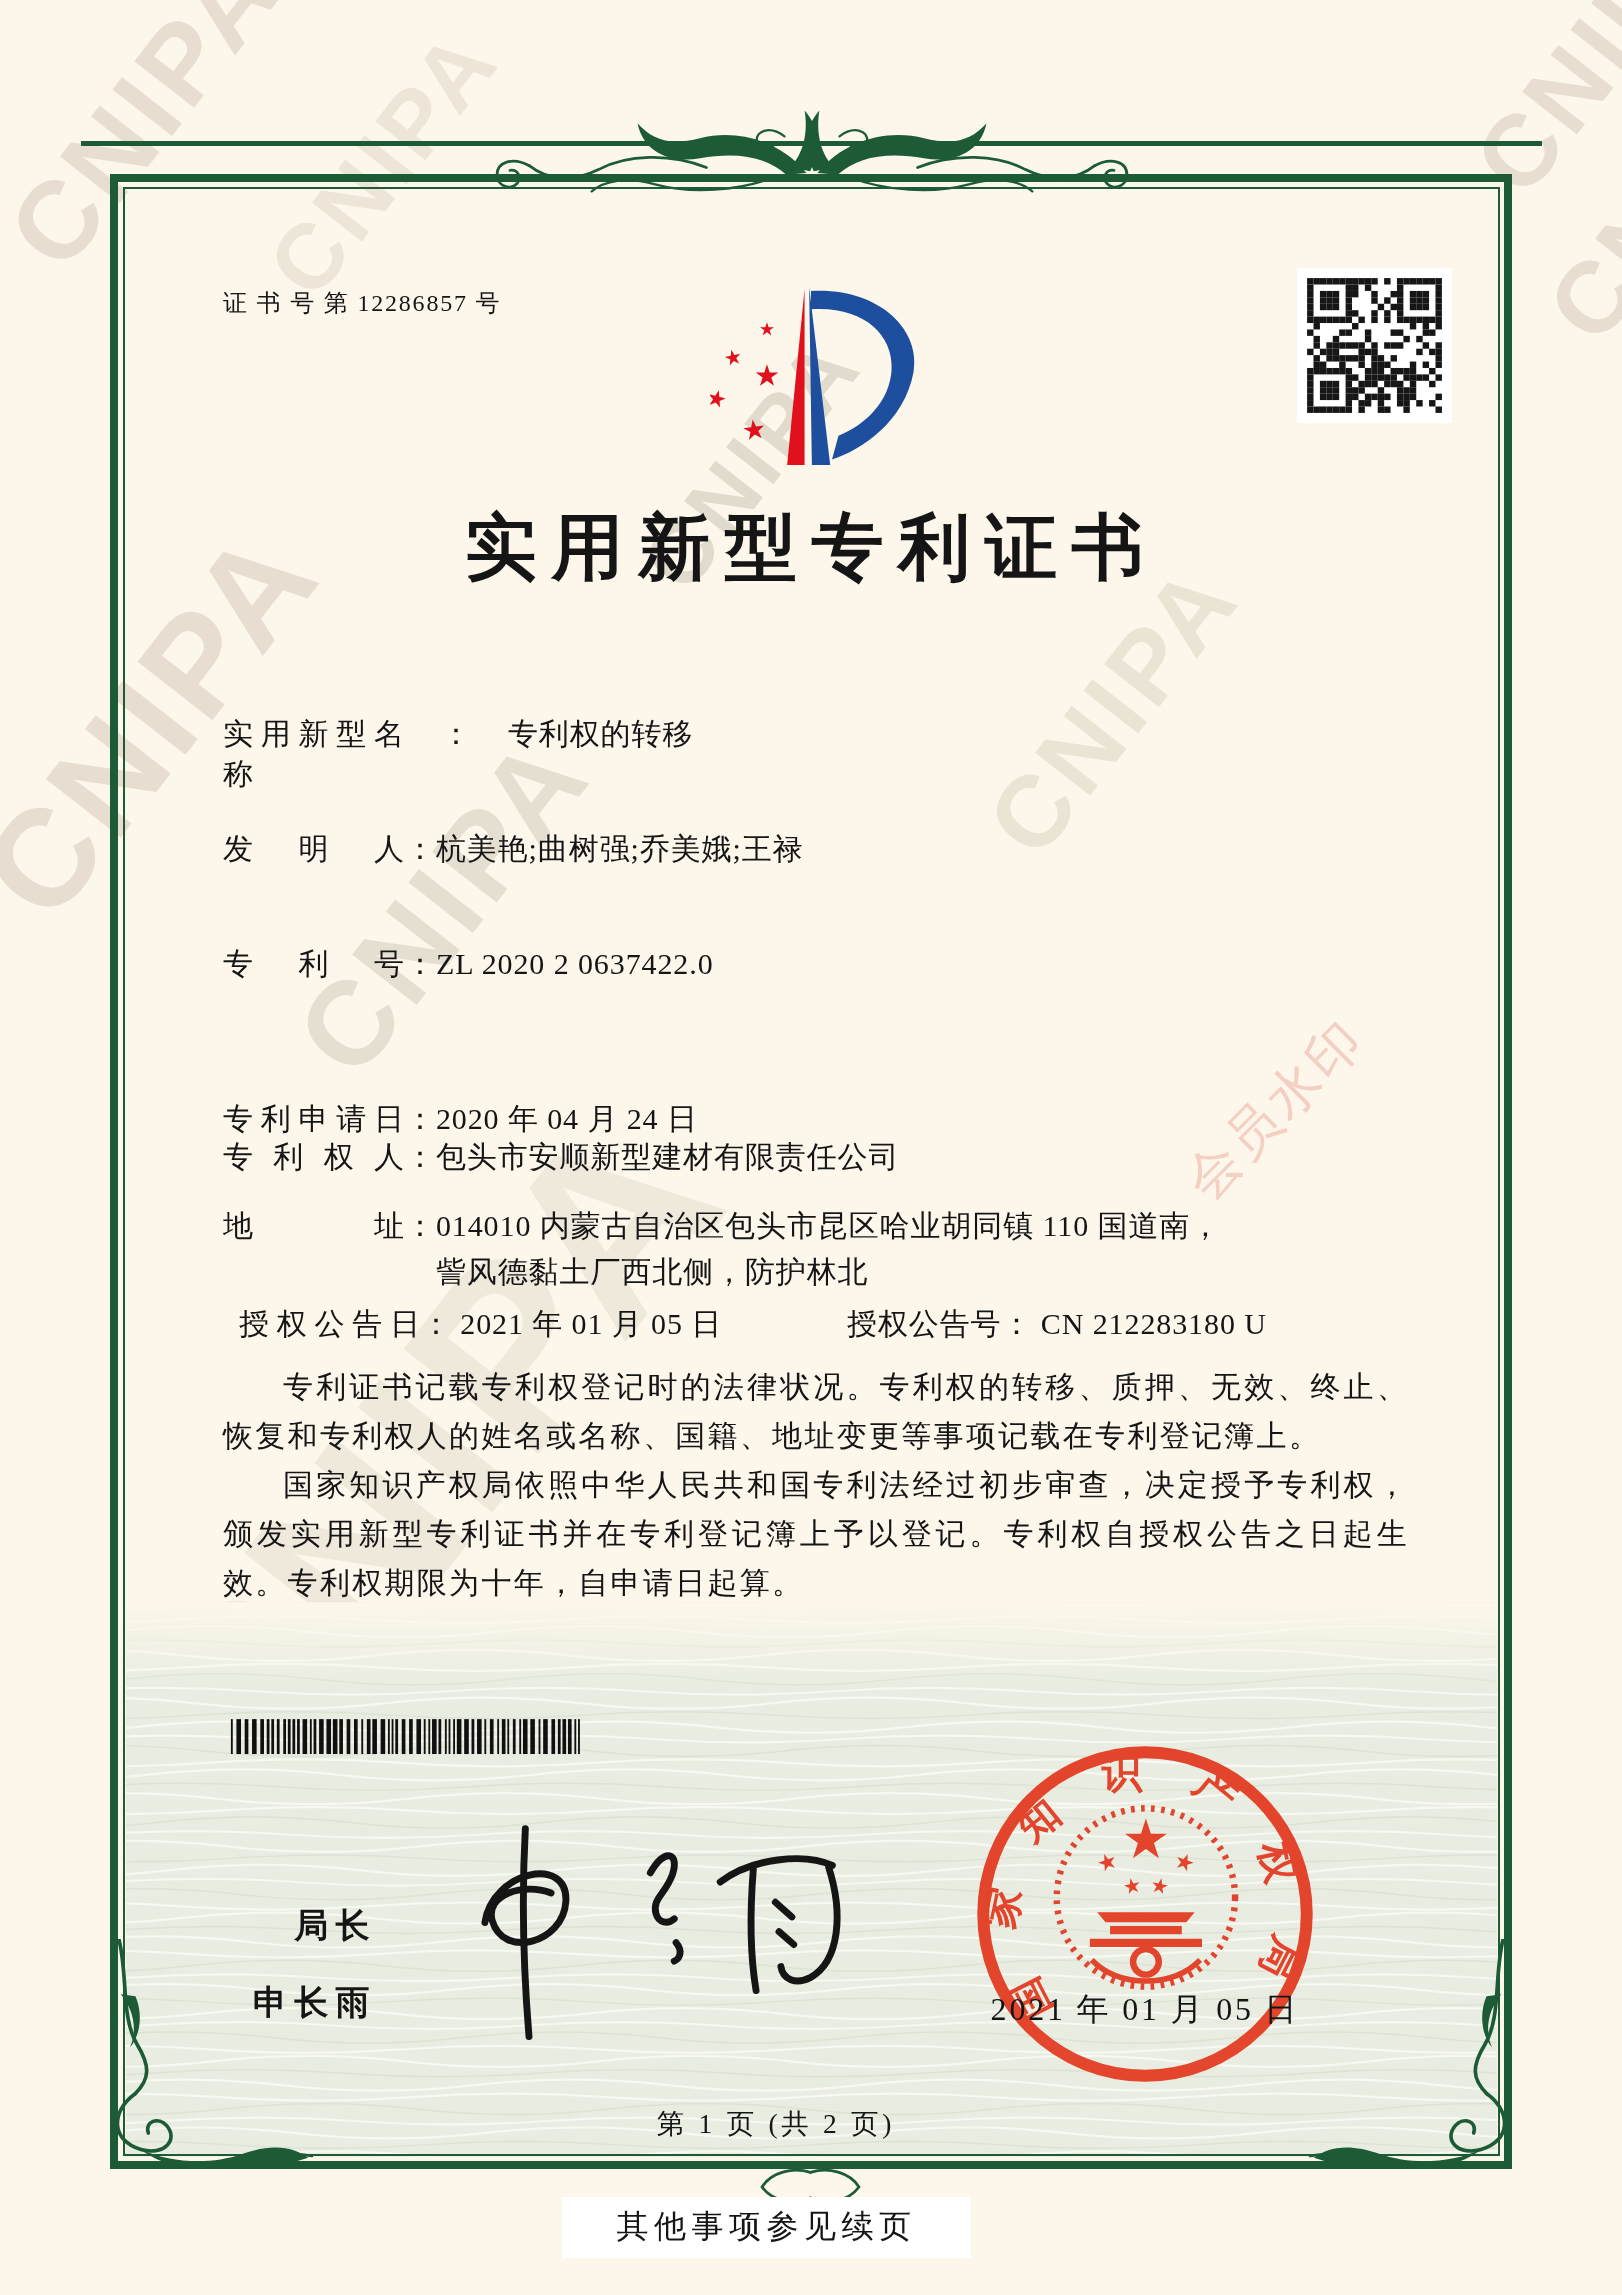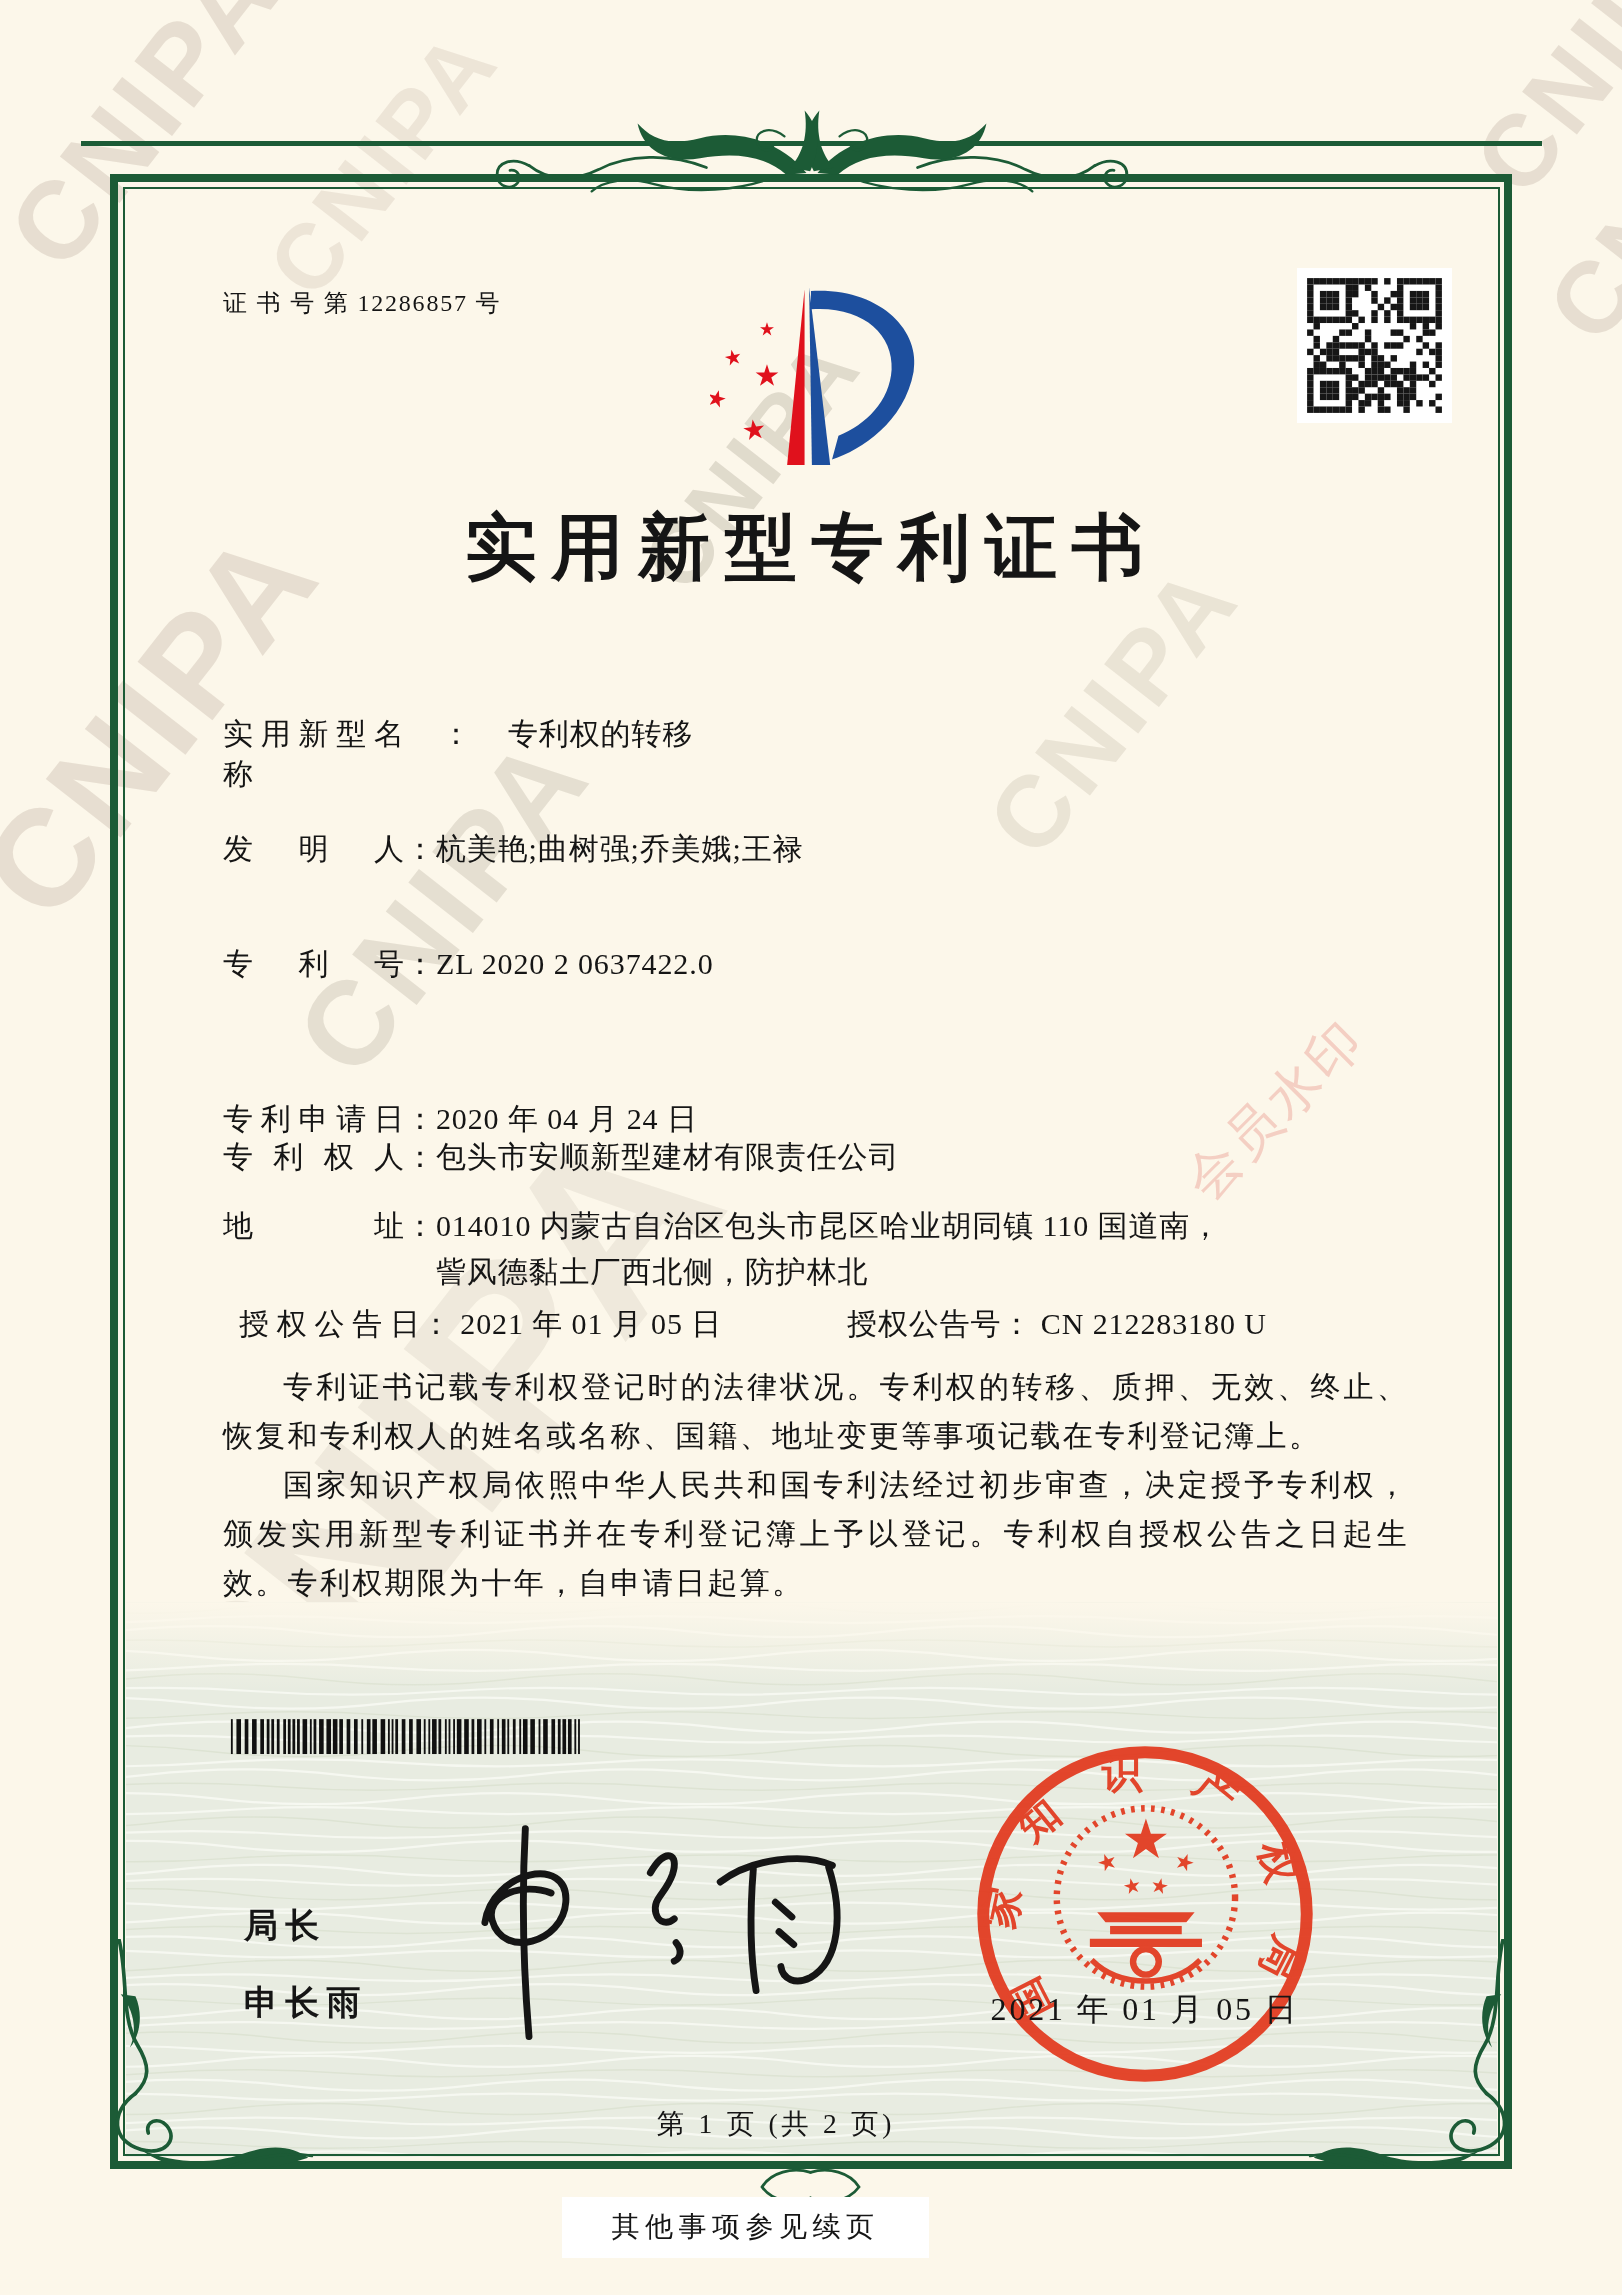--- a/index.html
+++ b/index.html
@@ -33,27 +33,27 @@
   .row{left:223px;display:flex;font-size:30px;letter-spacing:0.9px;line-height:40px;width:1194px;}
   .lbl{display:inline-block;width:182px;text-align:justify;text-align-last:justify;flex:none;}
   .colon{flex:none;}
   .val{flex:1;}
   .r0{top:714px;gap:36px;}.r1{top:829px;}.r2{top:944px;}.r3{top:1099px;font-family:Liberation Serif, serif;}.r4{top:1137px;}
   .r5{top:1206px;}.r5 .val div{line-height:50px;margin-top:-4.6px;}
   .grantrow{left:239px;top:1304px;font-size:30px;letter-spacing:0.9px;display:flex;width:1249px;}
   .grant-a{width:608px;flex:none;}
   .paras{left:223px;top:1362px;width:1186px;}
   .paras p{margin:0;font-size:30px;line-height:49px;text-indent:2em;text-align:justify;letter-spacing:2.3px;}
-  .director{left:244px;top:1903px;font-family:"Liberation Sans","DejaVu Sans",sans-serif;
-            font-weight:600;font-size:34px;letter-spacing:7.3px;}
+  .director{left:253px;top:1903px;font-family:"Liberation Sans","DejaVu Sans",sans-serif;
+            font-weight:600;font-size:34px;letter-spacing:7.3px;text-align:right;}
   .director div{margin-bottom:31px;}
   .pageinfo{left:126px;top:2106px;width:1240px;text-align:center;font-size:27.5px;letter-spacing:3.7px;z-index:3;padding-left:30px;}
   .sealdate{left:952px;top:1988px;width:386px;text-align:center;font-size:32px;letter-spacing:2.8px;z-index:4;}
-  .strip{position:absolute;left:562px;top:2197px;width:367px;height:61px;background:#ffffff;z-index:4;
-         text-align:center;font-size:28px;letter-spacing:5.5px;line-height:59px;}
+  .strip{position:absolute;left:562px;top:2197px;width:409px;height:61px;background:#ffffff;z-index:4;
+         text-align:center;font-size:32px;letter-spacing:5.5px;line-height:59px;}
   .band{position:absolute;left:126px;top:1602px;z-index:1;}
   .sigsvg{position:absolute;left:404px;top:1814px;z-index:3;}
   .sealsvg{position:absolute;left:952px;top:1721px;z-index:3;}
   .qrsvg{position:absolute;left:1297px;top:268px;z-index:3;}
   .bcsvg{position:absolute;left:230px;top:1719px;z-index:3;}
   .logosvg{position:absolute;left:710px;top:280px;z-index:3;}
 </style>
 </head>
 <body>
 

